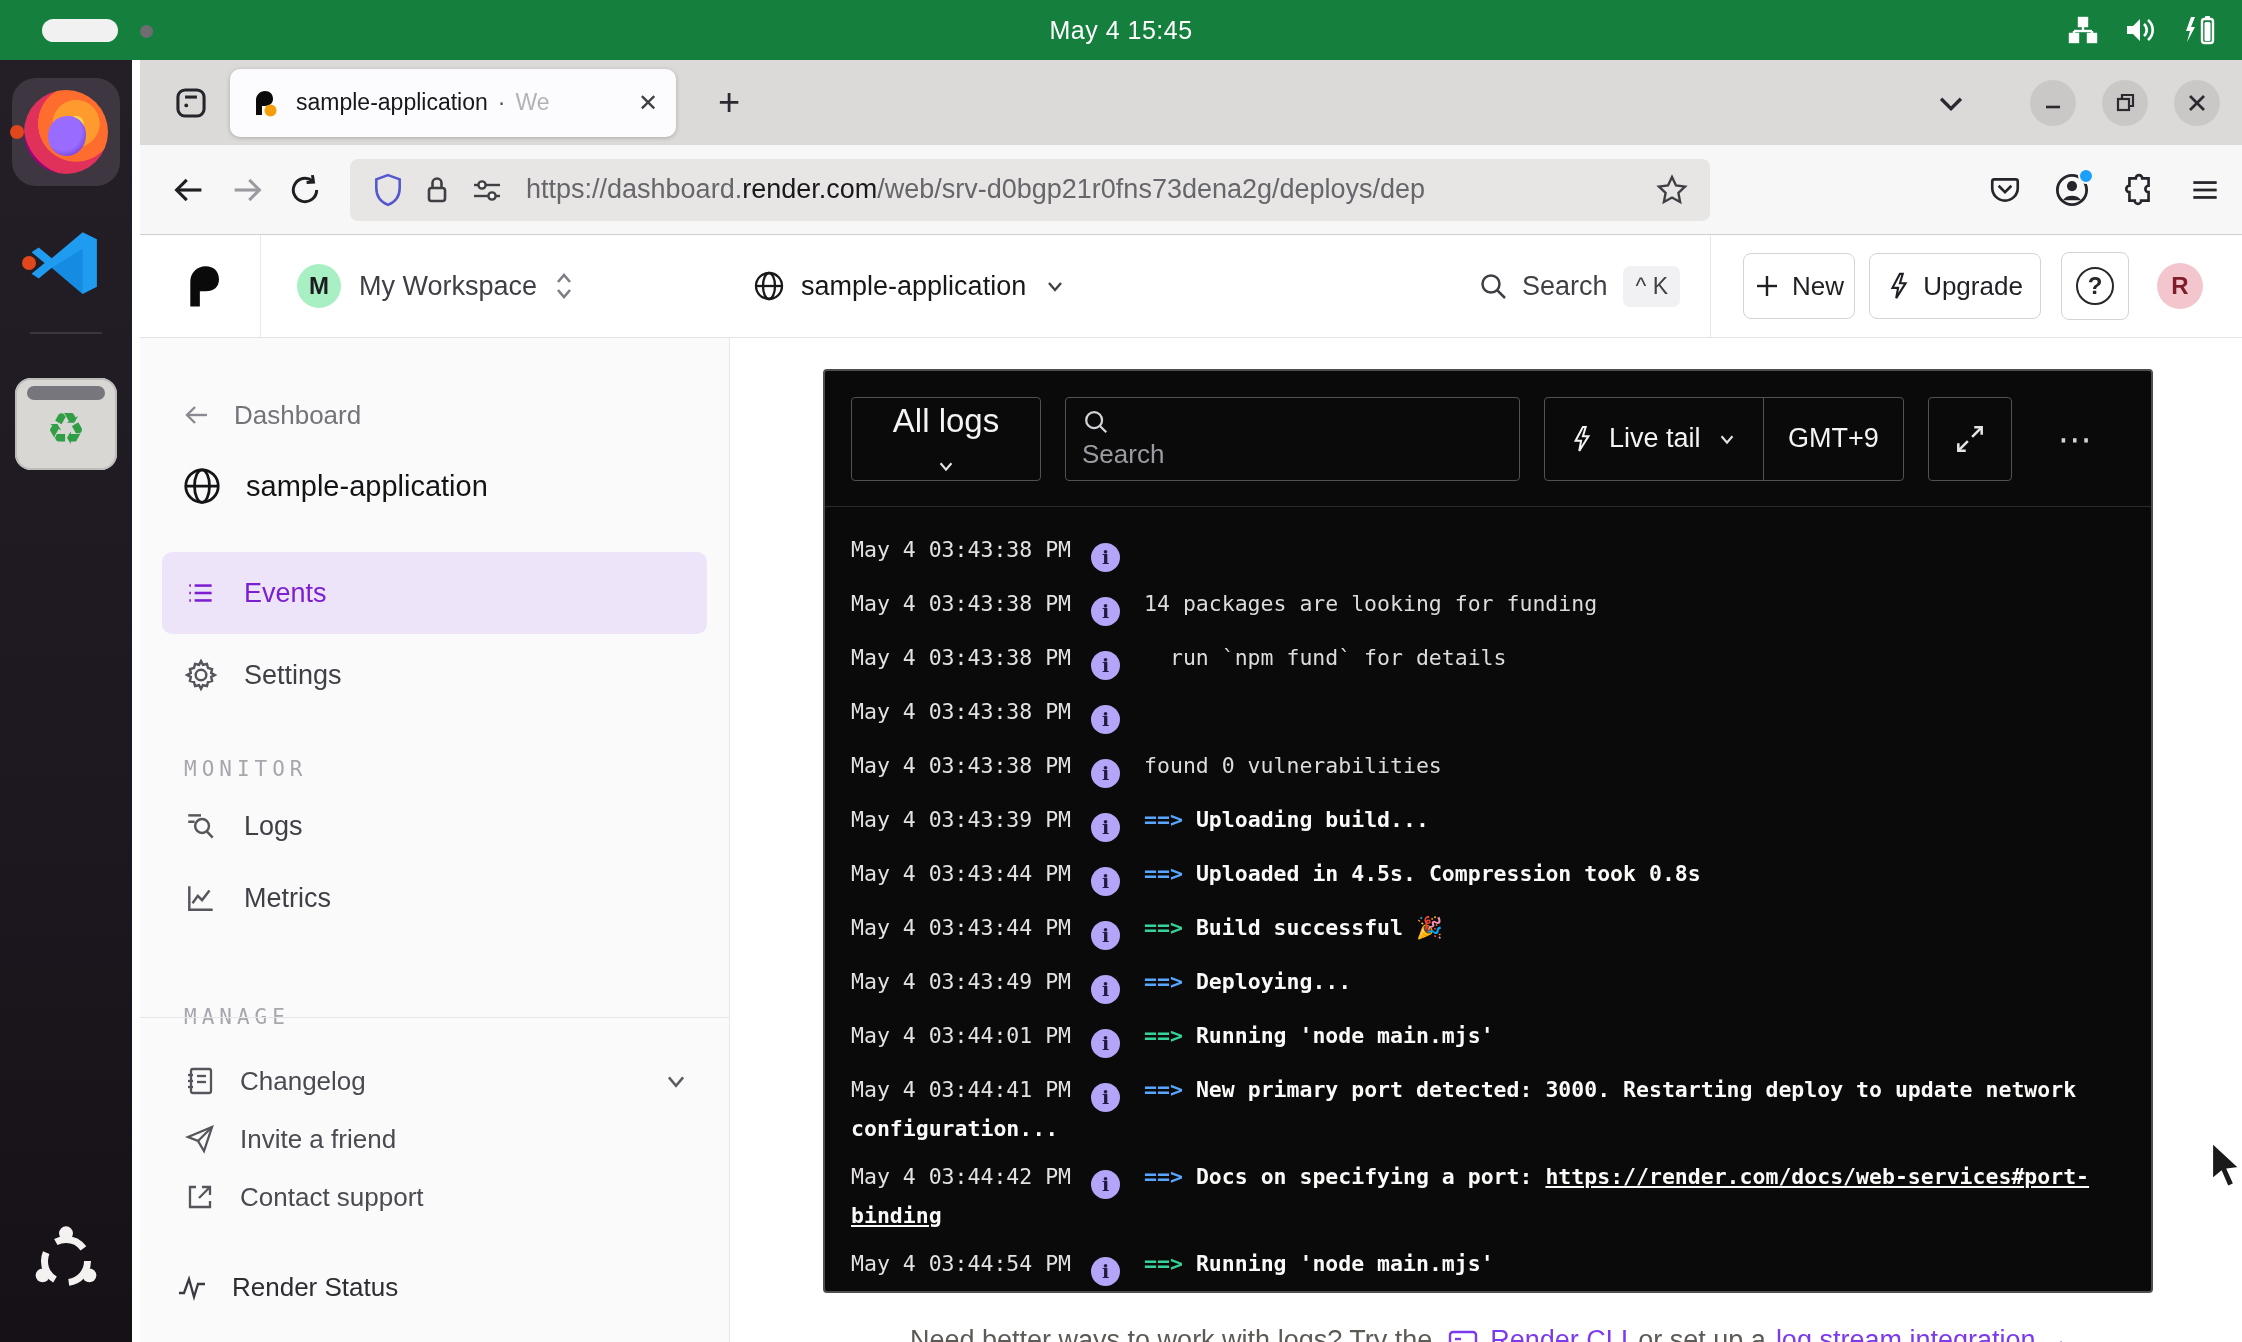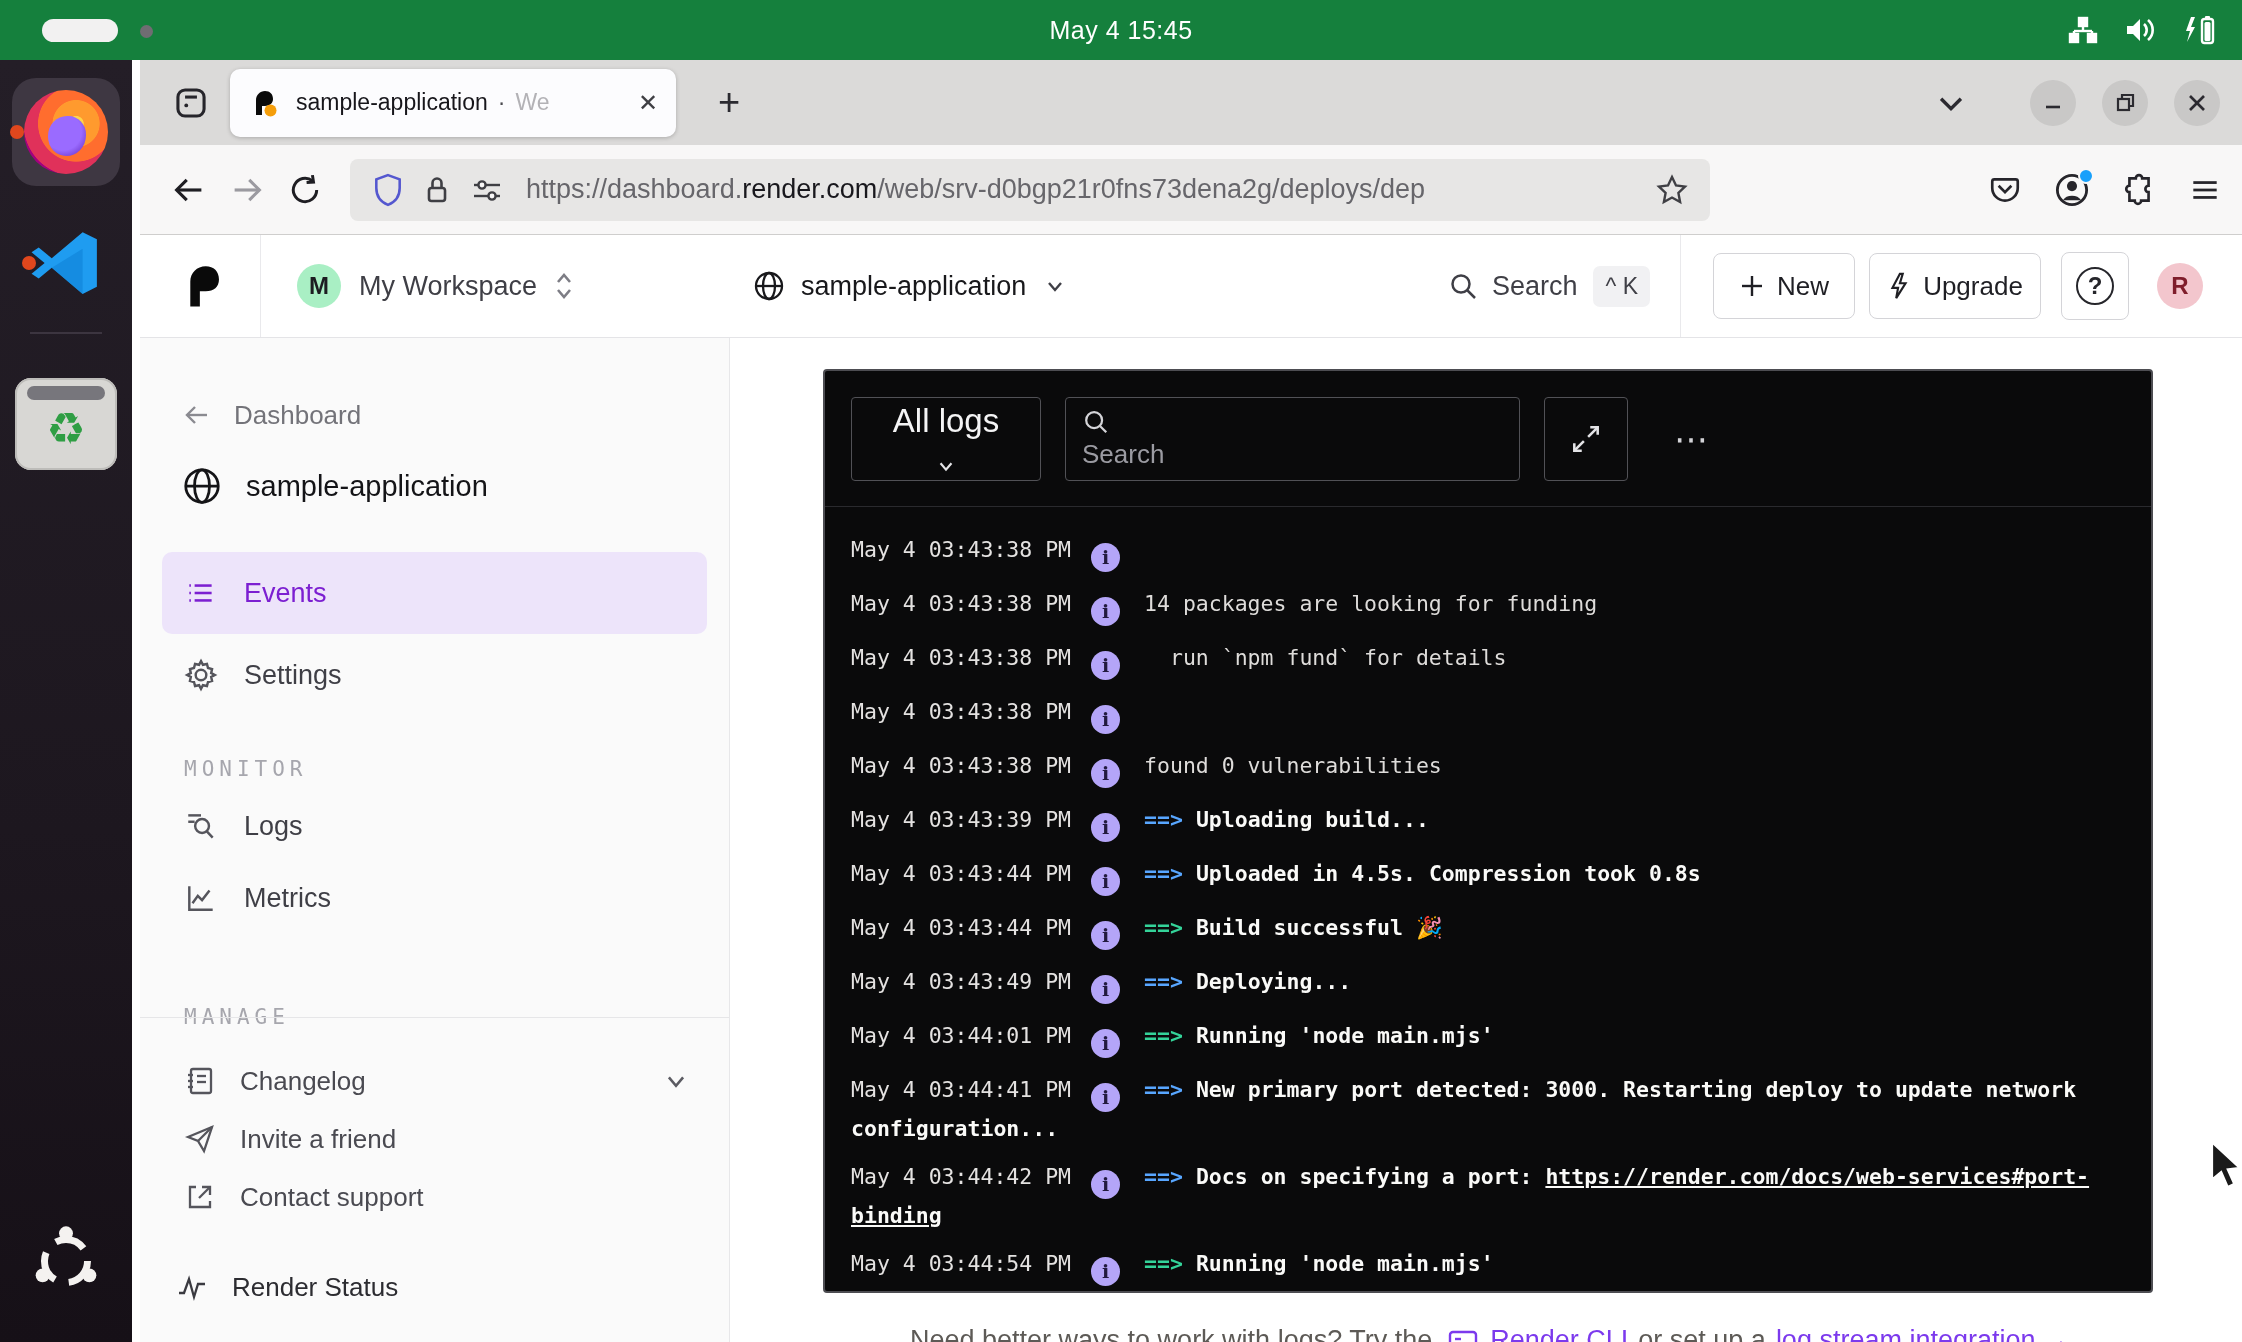--- a/index.html
+++ b/index.html
@@ -88,21 +88,21 @@
   .svc-group { display:flex; align-items:center; margin-left:178px; color:#18181b; }
   .svc-name { margin-left:16px; font-size:27px; }
   .svc-chevron { margin-left:18px; color:#3f3f46; }
   .hdr-right { margin-left:auto; display:flex; align-items:center; }
   .search-group { display:flex; align-items:center; color:#3f3f46; }
   .search-label { margin-left:14px; font-size:27px; }
   .kbd-badge { margin-left:16px; background:#f1f1f3; border-radius:7px; padding:7px 12px; font-size:23px; color:#3f3f46; }
   .vline { width:1px; height:102px; background:#e9e9ec; margin:0 32px 0 30px; }
   .btn { border:1px solid #d4d4d8; border-radius:8px; background:#fff; display:flex; align-items:center;
     justify-content:center; font-size:26px; color:#1f1f24; }
-  .btn-new { width:142px; height:66px; gap:12px; }
+  .btn-new { width:112px; height:66px; gap:12px; }
   .btn-upgrade { width:172px; height:66px; gap:12px; margin-left:14px; }
   .btn-help { width:68px; height:68px; margin-left:20px; }
   .help-circle { width:38px; height:38px; border:2.5px solid #26262b; border-radius:50%;
     display:flex; align-items:center; justify-content:center; font-size:24px; font-weight:600; color:#26262b; }
   .user-avatar { width:46px; height:46px; background:#f3c6cd; color:#7f1d2b; font-size:24px; margin-left:28px; }
 
   .content { flex:1; display:flex; min-height:0; }
 
   
   .sidebar { position:relative; width:590px; flex:0 0 590px; background:#fafafa; border-right:1px solid #e7e7e9; padding-top:52px; }
@@ -557,20 +557,35 @@
                   <polyline points="5,8 11,15 17,8"></polyline>
                 </svg>
             </div>
             <div class="log-search">
               <svg width="28" height="28" viewBox="0 0 30 30" fill="none" stroke="#d4d4d8" stroke-width="2.4">
                 <circle cx="13" cy="13" r="8.5"></circle>
                   <line x1="19.5" y1="19.5" x2="26" y2="26"></line>
               </svg>
               <input type="text" placeholder="Search" style="">
             </div>
+            <div class="livetail-group">
+              <div class="livetail-left">
+                <svg width="22" height="28" viewBox="0 0 24 30" fill="none" stroke="#f4f4f5" stroke-width="2.2">
+                  <polygon points="13,2 5,17 11,17 9,28 19,12 13,12 16,2"></polygon>
+                </svg>
+                <span>Live tail</span>
+                <svg width="20" height="20" viewBox="0 0 22 22" fill="none" stroke="#e4e4e7" stroke-width="2.4">
+                    <polyline points="5,8 11,15 17,8"></polyline>
+                  </svg>
+              </div>
+              <div class="group-divider"></div>
+              <div class="tz">
+                <span>GMT+9</span>
+              </div>
+            </div>
             <div class="dk-btn expand-btn">
               <svg width="34" height="34" viewBox="0 0 32 32" fill="none" stroke="#e4e4e7" stroke-width="2.4">
                 <line x1="18" y1="14" x2="27" y2="5"></line>
                   <polyline points="20,5 27,5 27,12"></polyline>
                 <line x1="14" y1="18" x2="5" y2="27"></line>
                   <polyline points="5,20 5,27 12,27"></polyline>
               </svg>
             </div>
             <div class="more-btn">⋯</div>
           </div>

